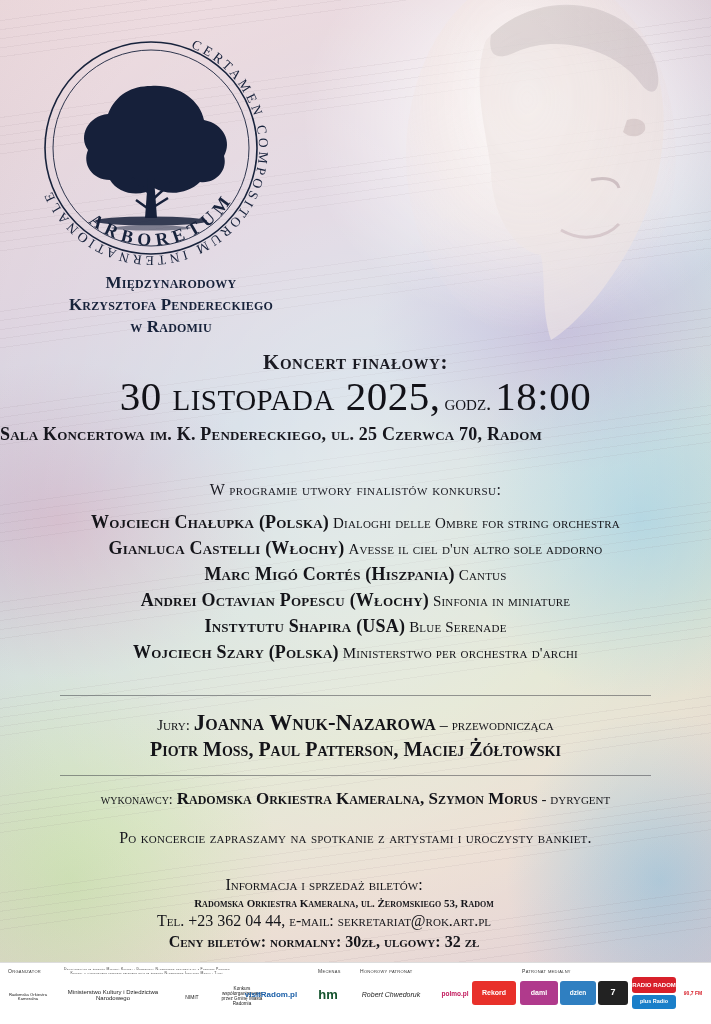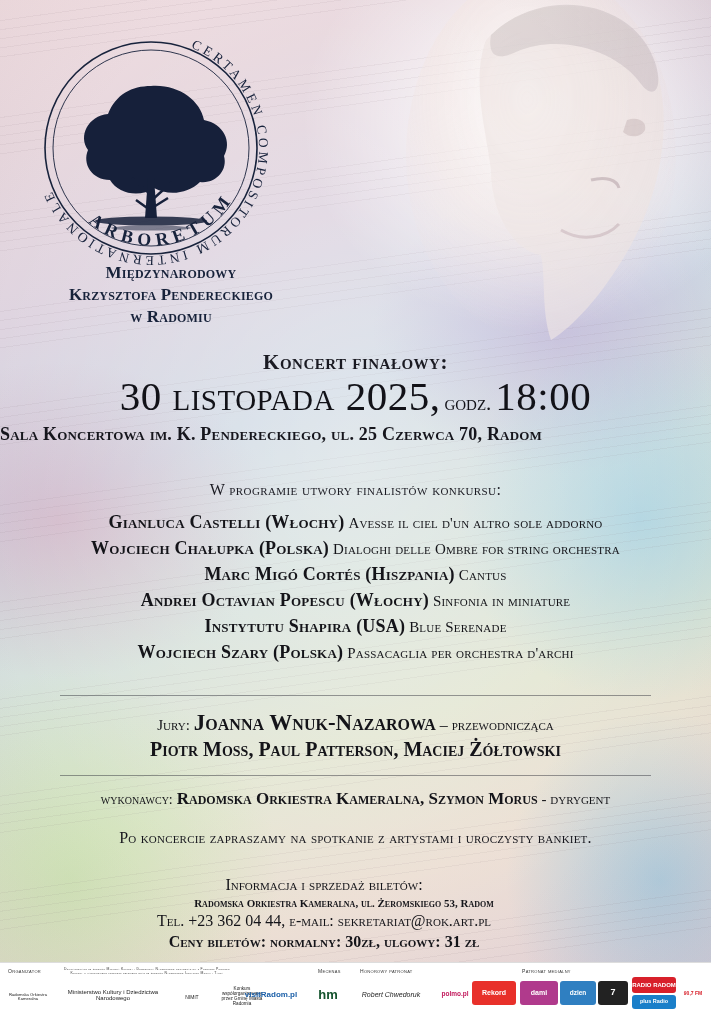--- a/index.html
+++ b/index.html
@@ -55,21 +55,21 @@
   .portrait svg { width: 100%; height: 100%; }
 
   
   .logo-wrap {
     position: absolute; left: 28px; top: 18px;
     width: 246px; height: 250px;
   }
   .logo-wrap svg { width: 100%; height: 100%; }
 
   .org-title {
-    position: absolute; left: 46px; top: 262px;
+    position: absolute; left: 46px; top: 272px;
     width: 250px;
     text-align: center;
     color: #17223a;
     font-variant: small-caps;
     font-weight: bold;
     line-height: 1.28;
     font-size: 17px;
     letter-spacing: .2px;
   }
   .org-title div { white-space: nowrap; }
@@ -251,42 +251,42 @@
       <span class="mid">godz.</span>
       <span class="big">18:00</span>
     </div>
 
     <div class="venue">Sala Koncertowa im. K. Pendereckiego, ul. 25 Czerwca 70, Radom</div>
 
     <div class="program-head">W programie utwory finalistów konkursu:</div>
 
     <div class="finalists">
       <div class="finalist">
+        <span class="name">Wojciech Chałupka (Polska)</span>
+        <span class="piece">Dialoghi delle Ombre for string orchestra</span>
+      </div>
+      <div class="finalist">
         <span class="name">Gianluca Castelli (Włochy)</span>
         <span class="piece">Avesse il ciel d'un altro sole addorno</span>
       </div>
       <div class="finalist">
-        <span class="name">Wojciech Chałupka (Polska)</span>
-        <span class="piece">Dialoghi delle Ombre for string orchestra</span>
-      </div>
-      <div class="finalist">
         <span class="name">Marc Migó Cortés (Hiszpania)</span>
         <span class="piece">Cantus</span>
       </div>
       <div class="finalist">
         <span class="name">Andrei Octavian Popescu (Włochy)</span>
         <span class="piece">Sinfonia in miniature</span>
       </div>
       <div class="finalist">
         <span class="name">Instytutu Shapira (USA)</span>
         <span class="piece">Blue Serenade</span>
       </div>
       <div class="finalist">
         <span class="name">Wojciech Szary (Polska)</span>
-        <span class="piece">Passacaglia per orchestra d'archi</span>
+        <span class="piece">Ministerstwo per orchestra d'archi</span>
       </div>
     </div>
 
     <div class="rule r1"></div>
 
     <div class="jury">
       <div>
         <span class="lbl">Jury:</span>
         <span class="chair">Joanna Wnuk-Nazarowa</span>
         <span class="chairrole">– przewodnicząca</span>
@@ -301,21 +301,21 @@
       <span class="val">Radomska Orkiestra Kameralna, Szymon Morus</span>
       <span class="role">- dyrygent</span>
     </div>
 
     <div class="after-note">Po koncercie zapraszamy na spotkanie z artystami i uroczysty bankiet.</div>
 
     <div class="info">
       <div class="line l1">Informacja i sprzedaż biletów:</div>
       <div class="line l2">Radomska Orkiestra Kameralna, ul. Żeromskiego 53, Radom</div>
       <div class="line l3">Tel. +23 362 04 44, e-mail: sekretariat@rok.art.pl</div>
-      <div class="line l4">Ceny biletów: normalny: 30zł, ulgowy: 31 zł</div>
+      <div class="line l4">Ceny biletów: normalny: 30zł, ulgowy: 32 zł</div>
     </div>
   </div>
 
   <div class="footer">
     <div class="footer-label fl-org">Organizator</div>
     <div class="footer-label fl-cofin">Dofinansowano ze środków Ministra Kultury i Dziedzictwa Narodowego pochodzących z Funduszu Promocji Kultury – państwowego funduszu celowego oraz ze środków Narodowego Instytutu Muzyki i Tańca</div>
     <div class="footer-label fl-mecenas">Mecenas</div>
     <div class="footer-label fl-honor">Honorowy patronat</div>
     <div class="footer-label fl-media">Patronat medialny</div>
 

